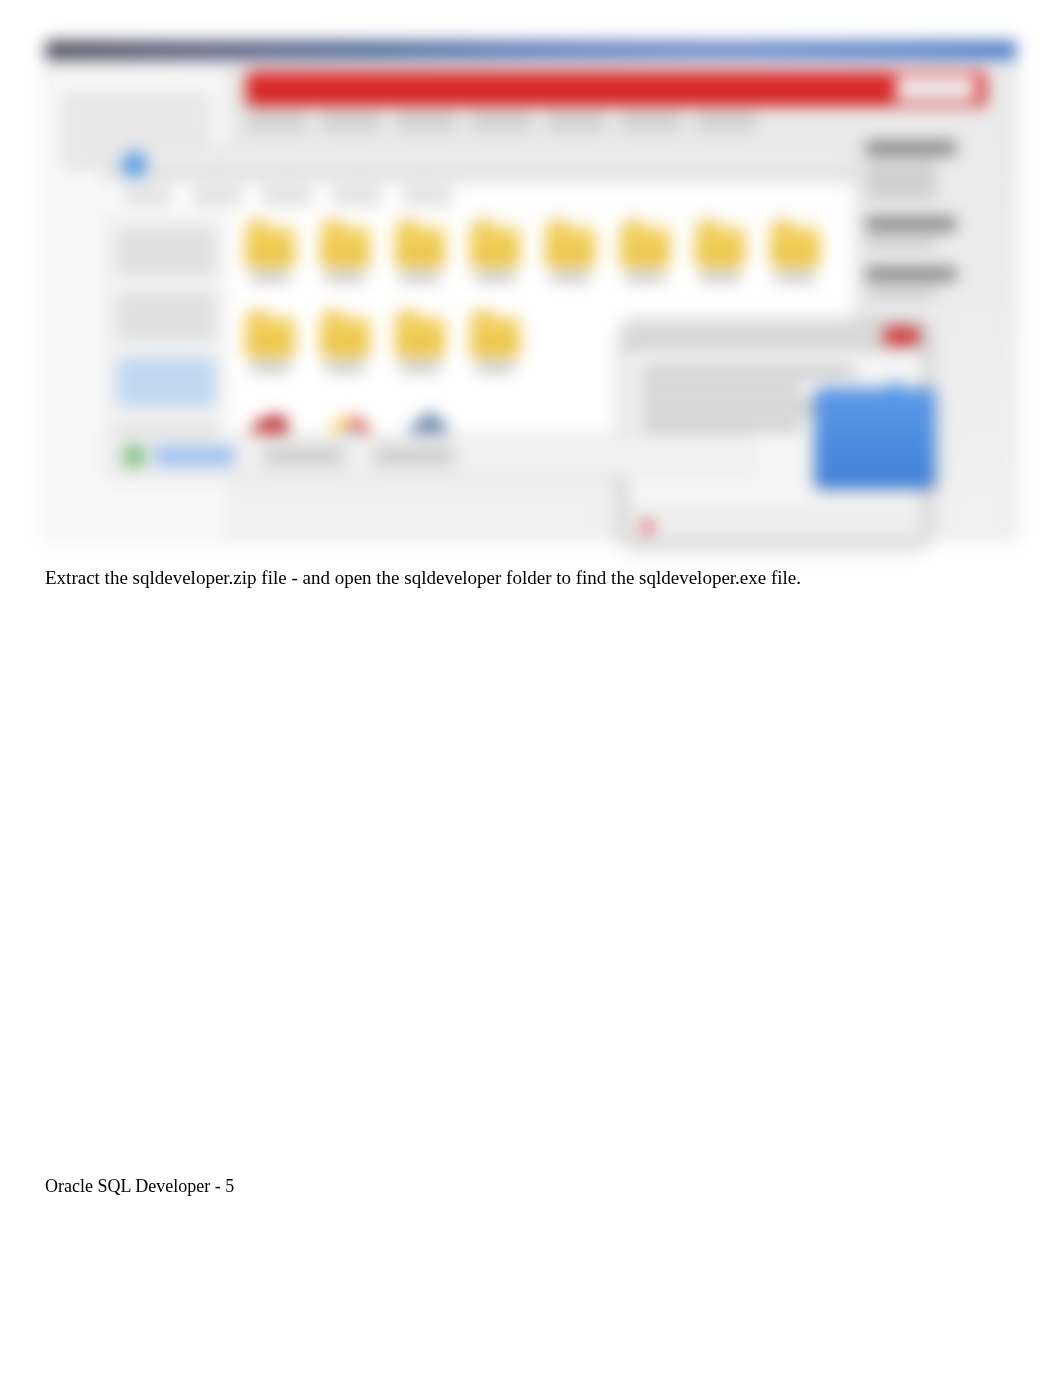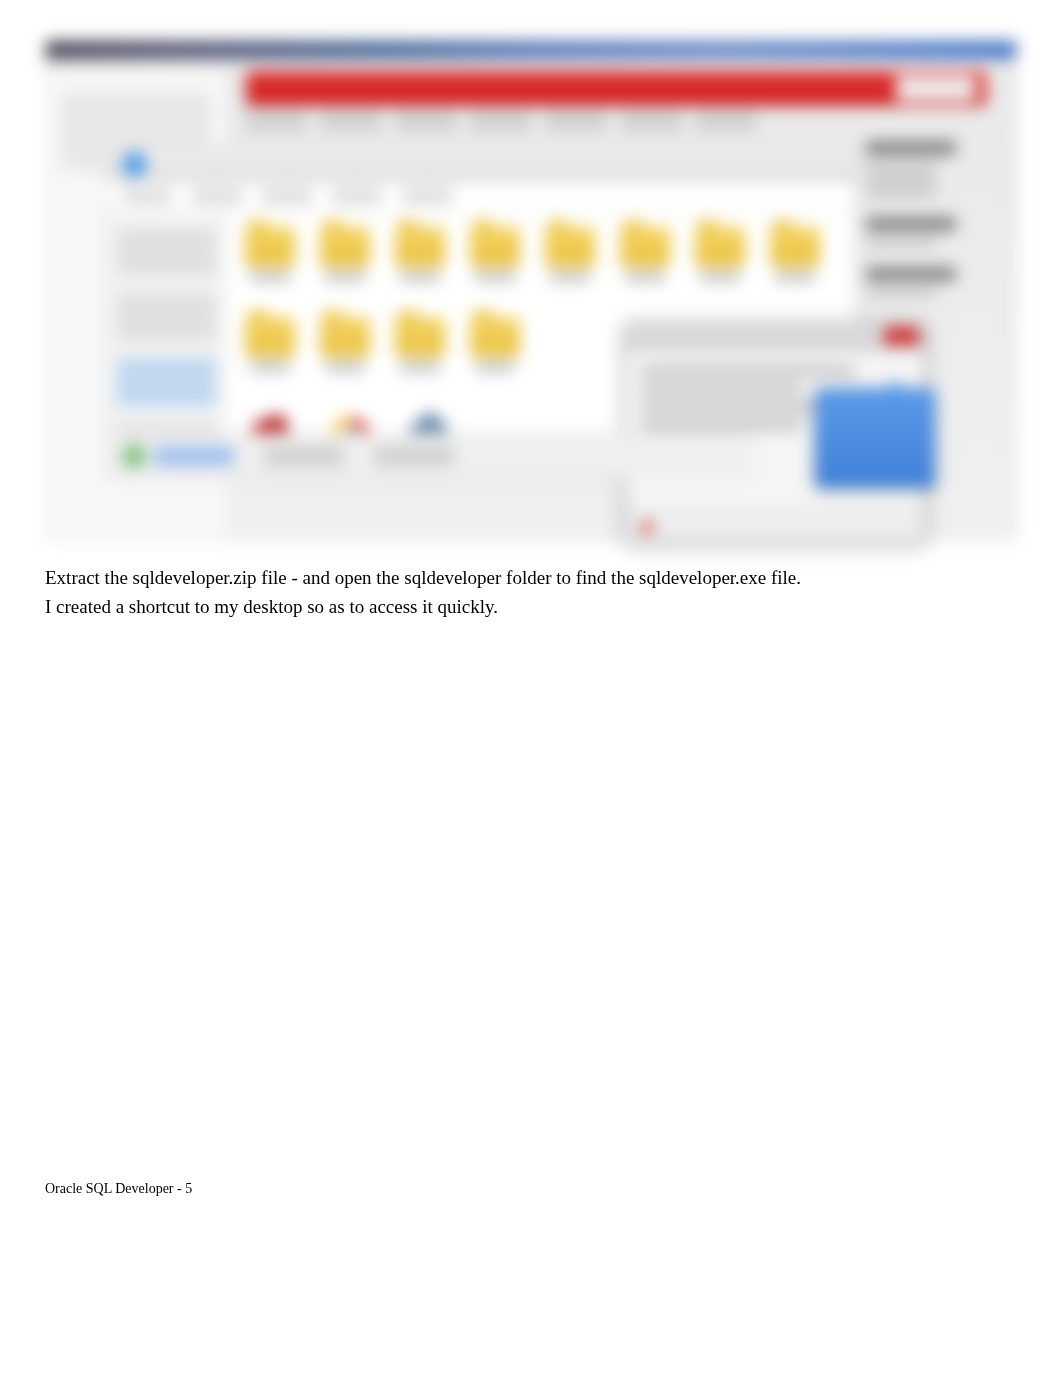--- a/index.html
+++ b/index.html
@@ -379,21 +379,21 @@
       color: #000;
       margin-top: 4px;
     }
     .instruction-text p {
       margin-bottom: 2px;
     }
     .page-footer {
       position: absolute;
       bottom: 180px;
       left: 45px;
-      font-size: 14px;
+      font-size: 18px;
       color: #000;
     }
   </style>
 </head>
 <body>
 
 <div class="screenshot-container">
   <div class="browser-frame">
     <div class="top-bar"></div>
     <div class="left-sidebar">
@@ -544,16 +544,15 @@
       <div class="right-section">
         <div class="right-heading"></div>
         <div class="right-line"></div>
       </div>
     </div>
   </div>
 </div>
 
 <div class="instruction-text">
   <p>Extract the sqldeveloper.zip file - and open the sqldeveloper folder to find the sqldeveloper.exe file.</p>
-  <p>I created a shortcut to my desktop so as to access it quickly.</p>
 </div>
 
 <div class="page-footer">Oracle SQL Developer - 5</div>
 
 </body></html>

